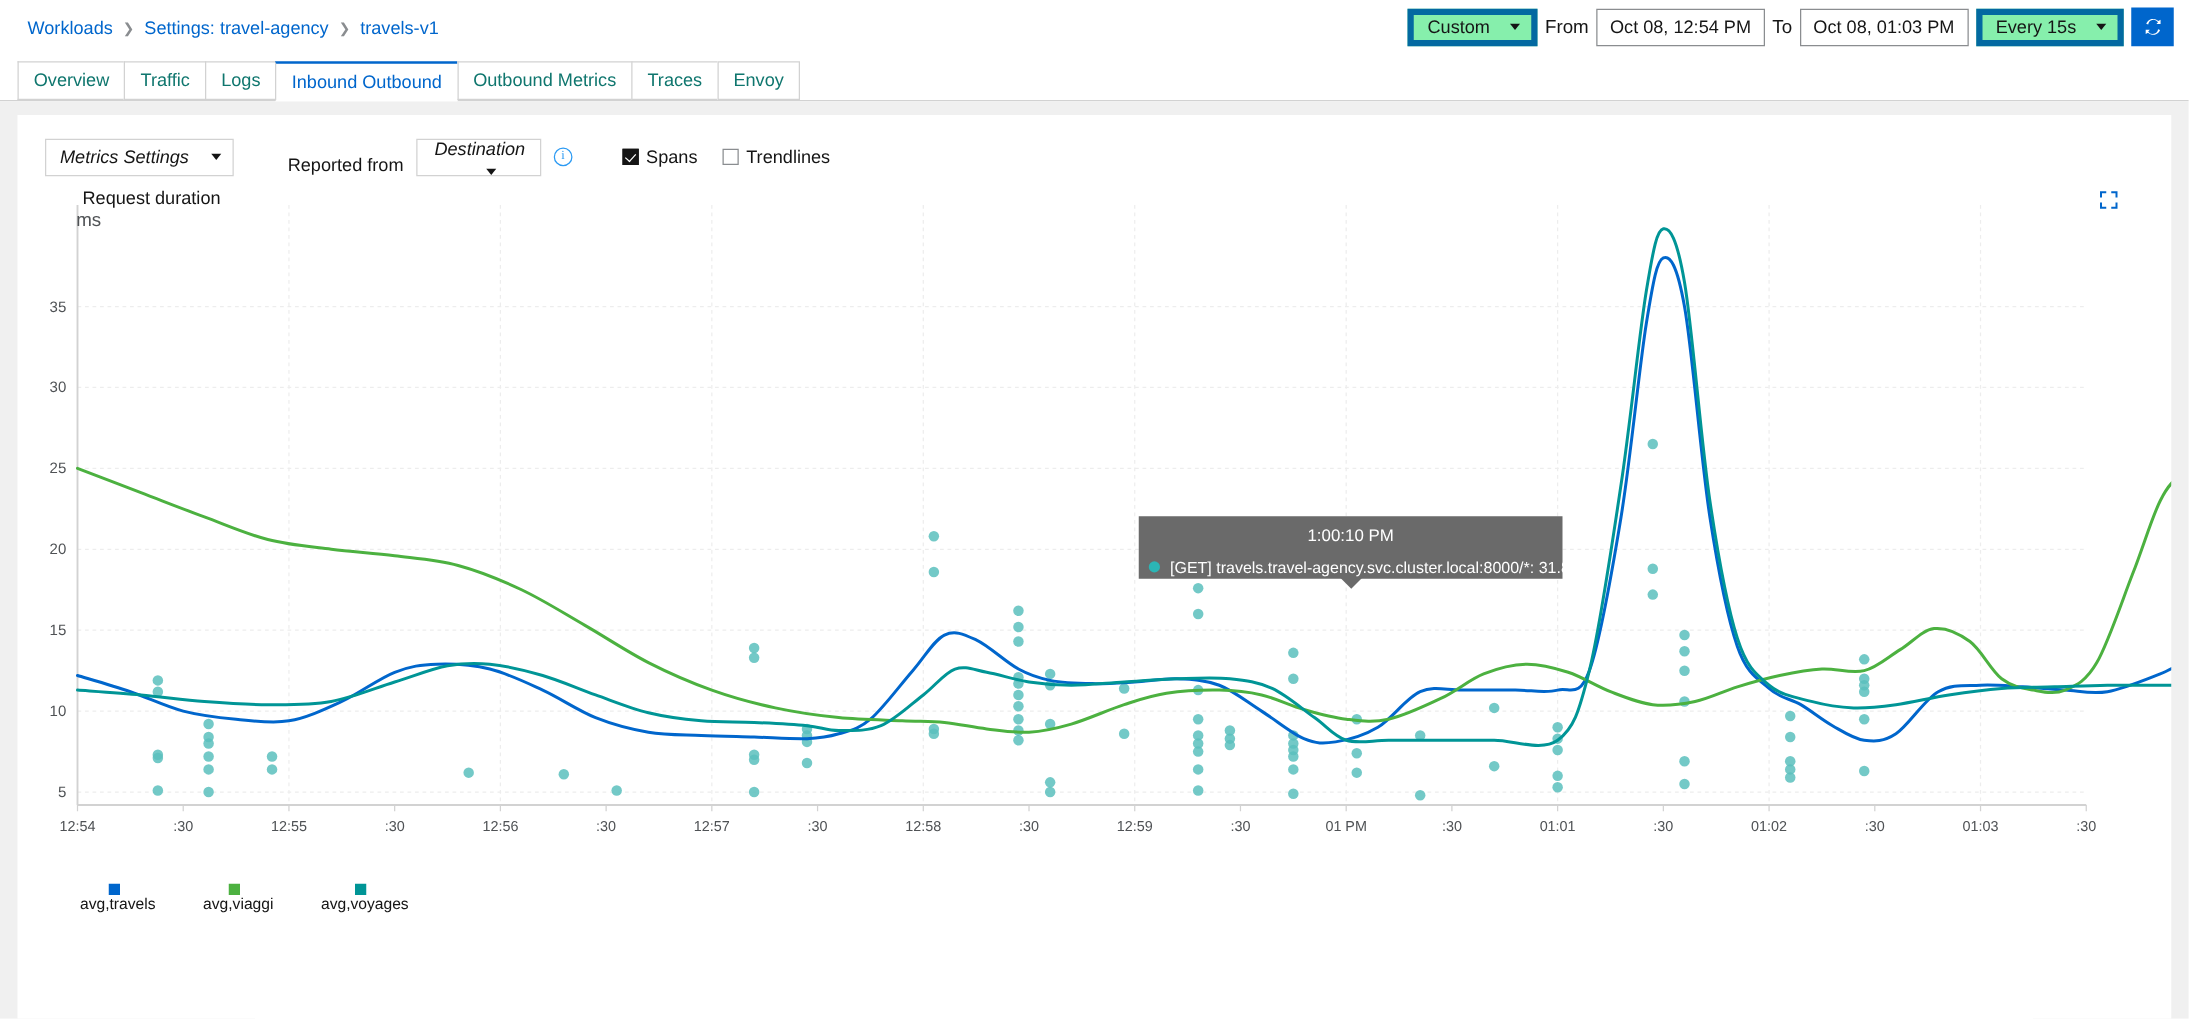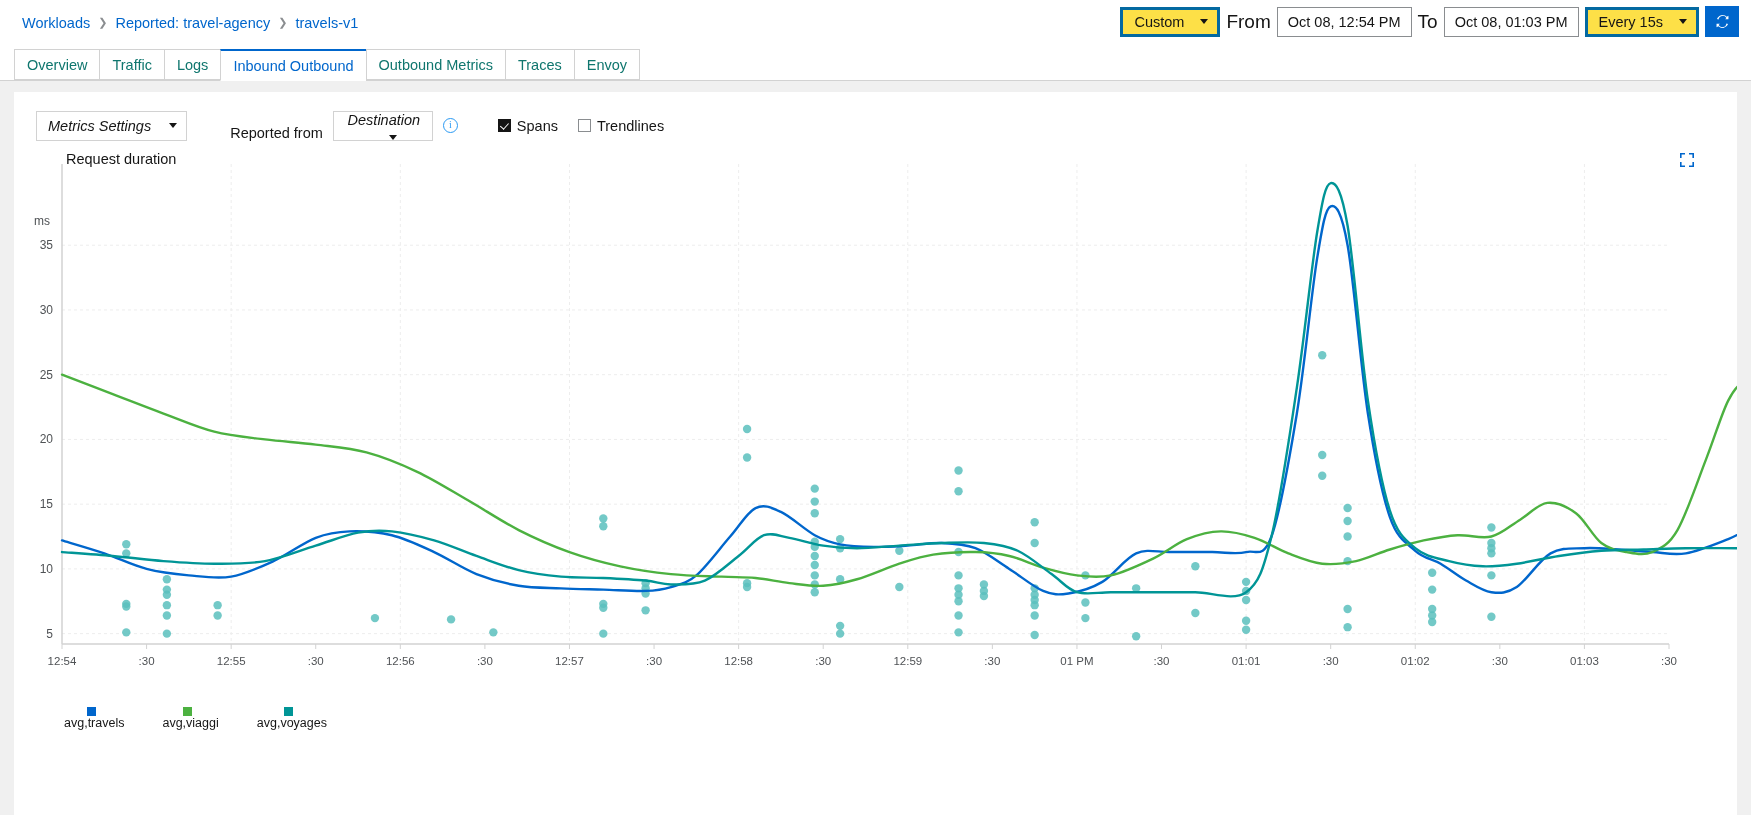--- a/index.html
+++ b/index.html
@@ -26,30 +26,30 @@
   .bc-link { color: #06c; text-decoration: none; cursor: pointer; }
   .bc-sep { color: #8a8d90; margin: 0 8px; font-size: 11px; }
 
   .time-controls {
     position: absolute; right: 12px; top: 6px;
     display: flex; align-items: center;
   }
   .pf-select {
     display: flex; align-items: center; justify-content: space-between;
     height: 30px; min-width: 84px;
-    border: 3px solid #0369a1; background: #fde047;
+    border: 5px solid #0369a1; background: #86efac;
     font-size: 14.5px; color: #151515;
     padding: 0 9px 0 11px; cursor: pointer;
   }
   .pf-select .caret {
     margin-left: 16px; width: 0; height: 0;
     border-left: 4px solid transparent; border-right: 4px solid transparent;
     border-top: 5px solid #151515;
   }
-  .lbl-from, .lbl-to { font-size: 19px; color: #151515; margin: 0 6px; }
+  .lbl-from, .lbl-to { font-size: 15px; color: #151515; margin: 0 6px; }
   .pf-input {
     height: 30px; border: 1px solid #8a8d90; background: #fff;
     font-size: 14.5px; color: #151515;
     padding: 0 10px; display: flex; align-items: center;
     font-family: "Liberation Sans", sans-serif;
   }
   .refresh-btn {
     height: 31px; width: 34px; margin-left: 6px;
     background: #06c; border: none; cursor: pointer;
     display: flex; align-items: center; justify-content: center;
@@ -131,22 +131,22 @@
   }
   .chk-label { font-size: 14.5px; }
 
   
   .chart-area { position: relative; padding: 0 0 0 0; }
   .chart-title {
     position: absolute; left: 52px; top: 7px;
     font-size: 14.5px; color: #151515;
   }
   .chart-unit {
-    position: absolute; left: 20px; top: 24px;
-    font-size: 12px; color: #4f5255; margin-top: 46px;
+    position: absolute; left: 47px; top: 24px;
+    font-size: 15px; color: #4f5255;
   }
   .expand-icon {
     position: absolute; right: 42px; top: 8px;
     width: 16px; height: 16px; cursor: pointer;
   }
   .chart-svg { display: block; }
   .legend {
     position: absolute; left: 50px; bottom: 14px;
     display: flex; align-items: center;
   }
@@ -181,21 +181,21 @@
     border-top: 9px solid #6a6a6a;
   }
 </style>
 </head>
 <body>
 
 <div class="topbar">
   <div class="breadcrumb">
     <a class="bc-link">Workloads</a>
     <span class="bc-sep">❯</span>
-    <a class="bc-link">Reported: travel-agency</a>
+    <a class="bc-link">Settings: travel-agency</a>
     <span class="bc-sep">❯</span>
     <a class="bc-link">travels-v1</a>
   </div>
 
   <div class="time-controls">
     <div class="pf-select">
       <span>Custom</span>
       <span class="caret"></span>
     </div>
     <span class="lbl-from">From</span>
@@ -470,16 +470,24 @@
         <div class="legend-item">
           <span class="legend-swatch" id="sw1" style="background: rgb(76, 177, 64);"></span>
           <span class="legend-text">avg,viaggi</span>
         </div>
         <div class="legend-item">
           <span class="legend-swatch" id="sw2" style="background: rgb(0, 149, 150);"></span>
           <span class="legend-text">avg,voyages</span>
         </div>
       </div>
 
+      <div class="tooltip">
+        <div class="tooltip-time">1:00:10 PM</div>
+        <div class="tooltip-row">
+          <span class="tooltip-dot" style="background: rgb(43, 181, 181);"></span>
+          <span class="tooltip-text">[GET] travels.travel-agency.svc.cluster.local:8000/*: 31.8 ms</span>
+        </div>
+        <div class="tooltip-arrow"></div>
+      </div>
     </div>
 
   </div>
 </div>
 
 </body></html>

